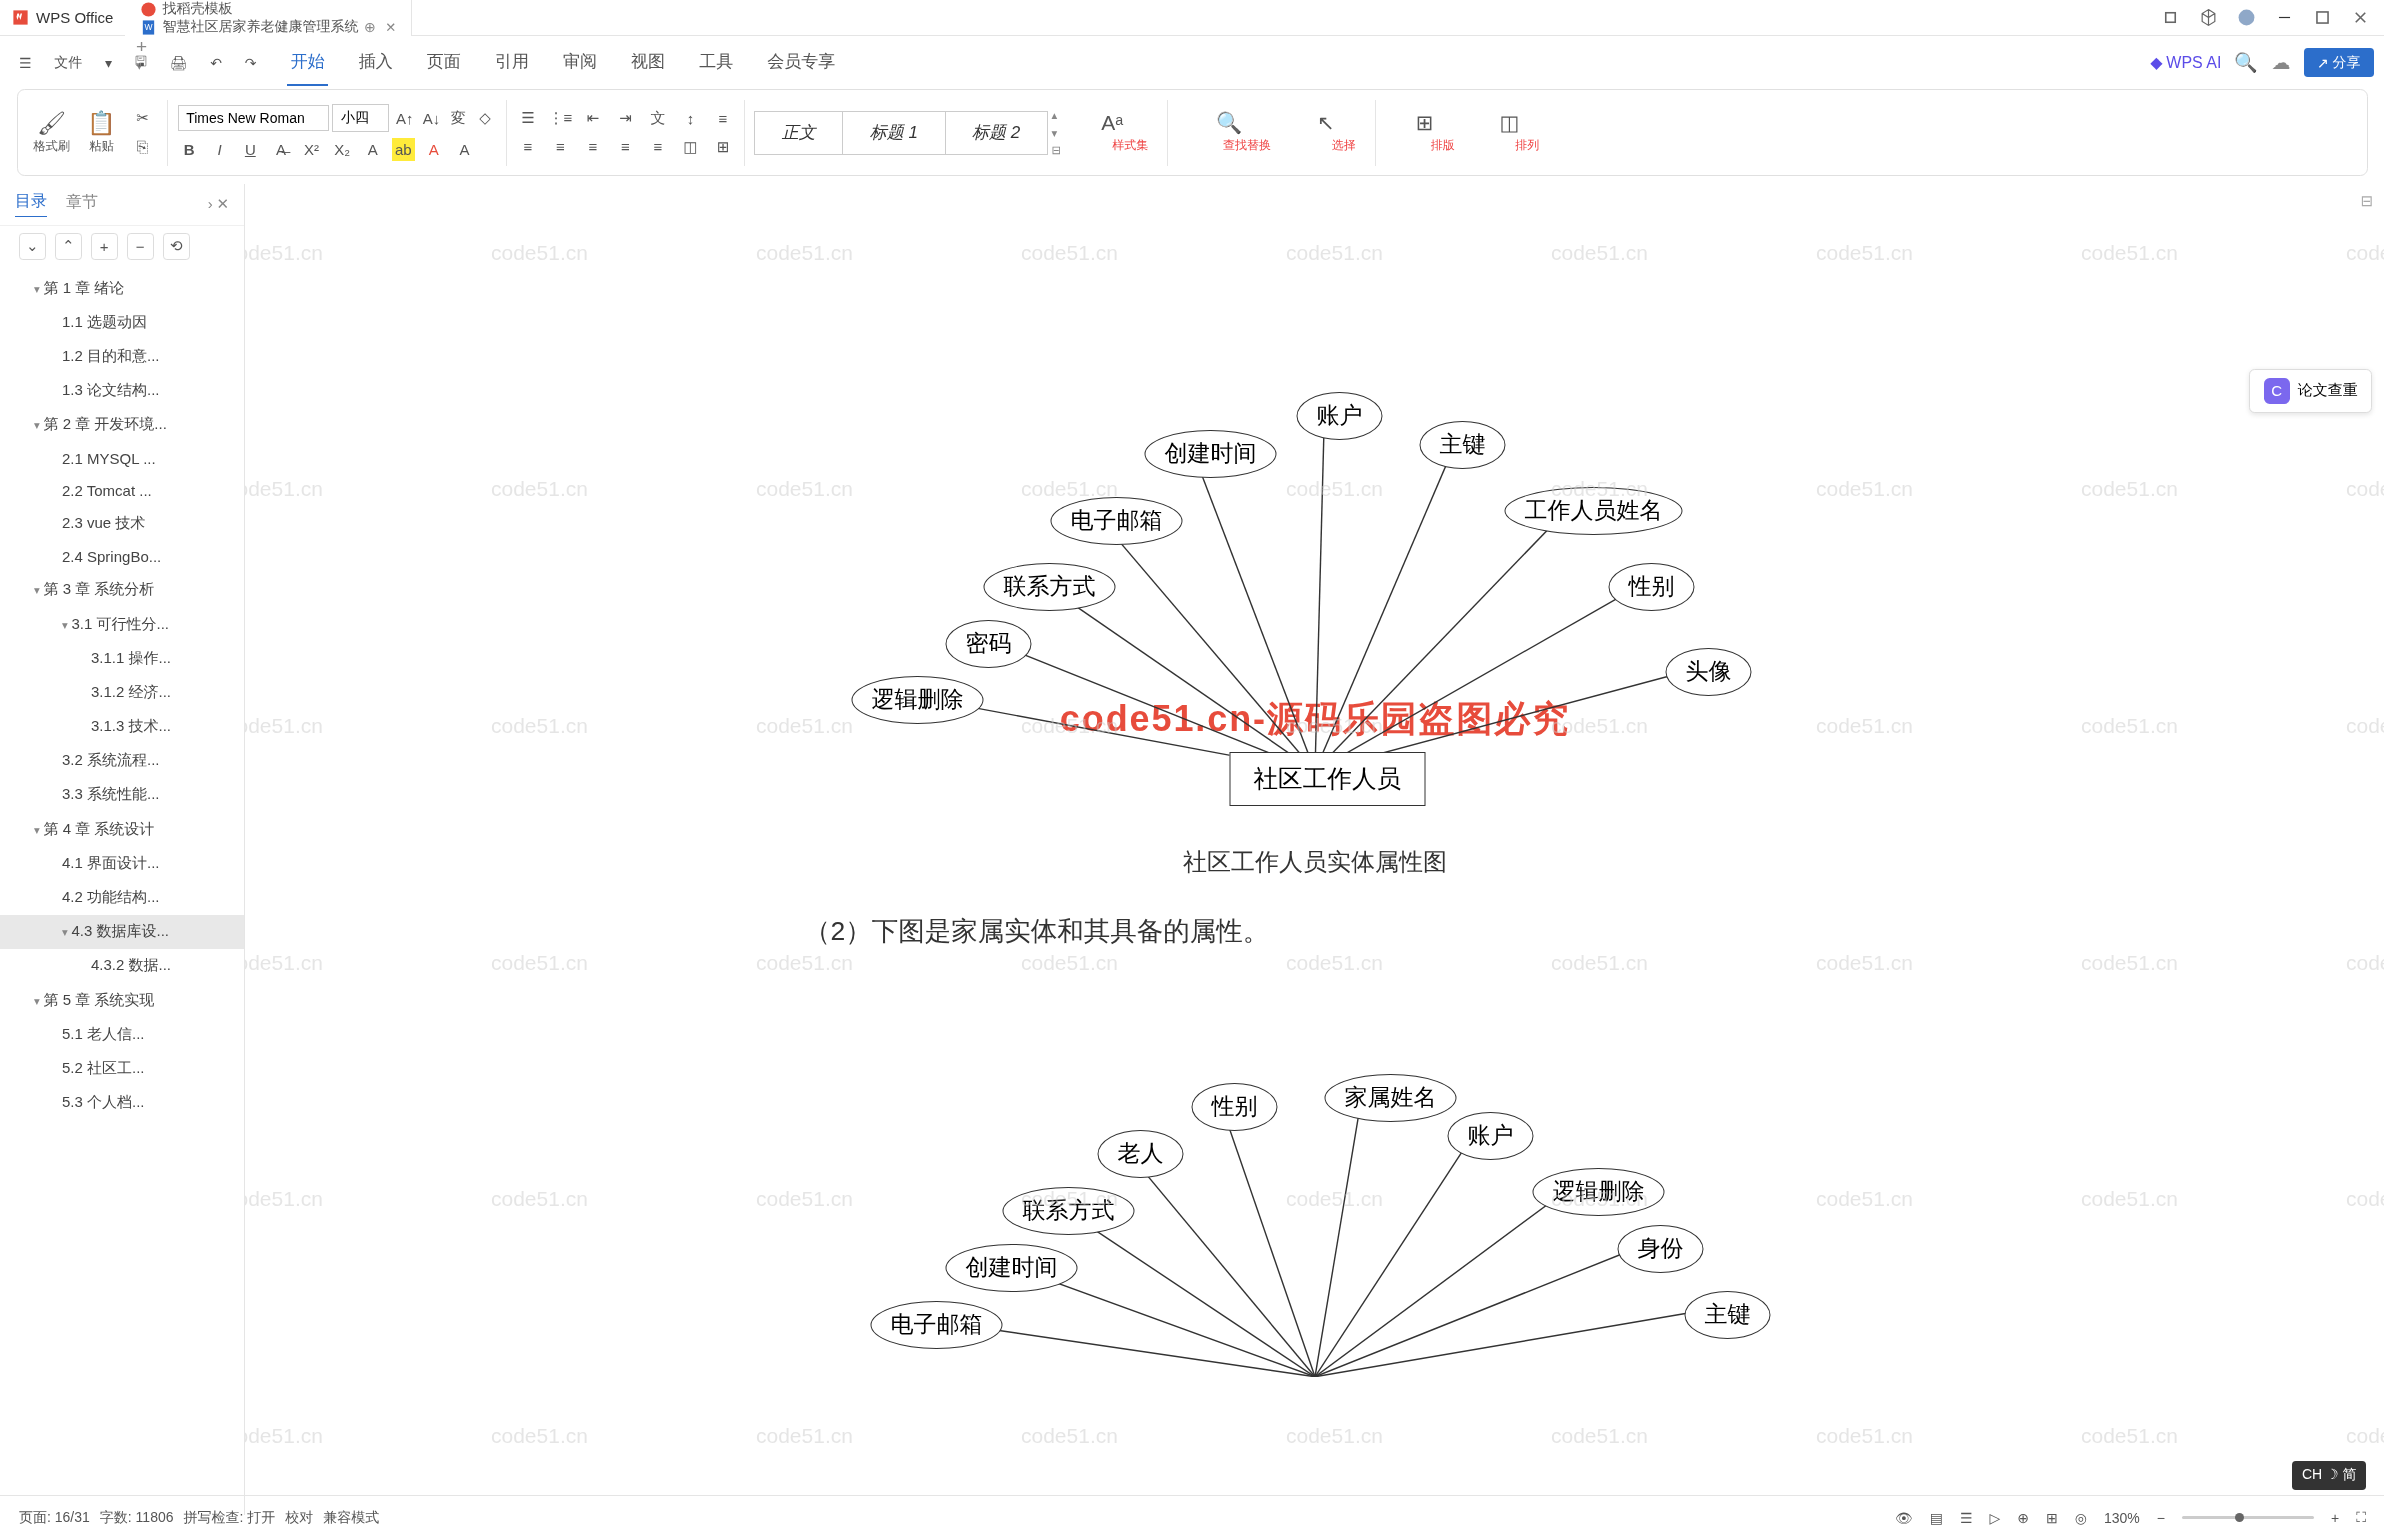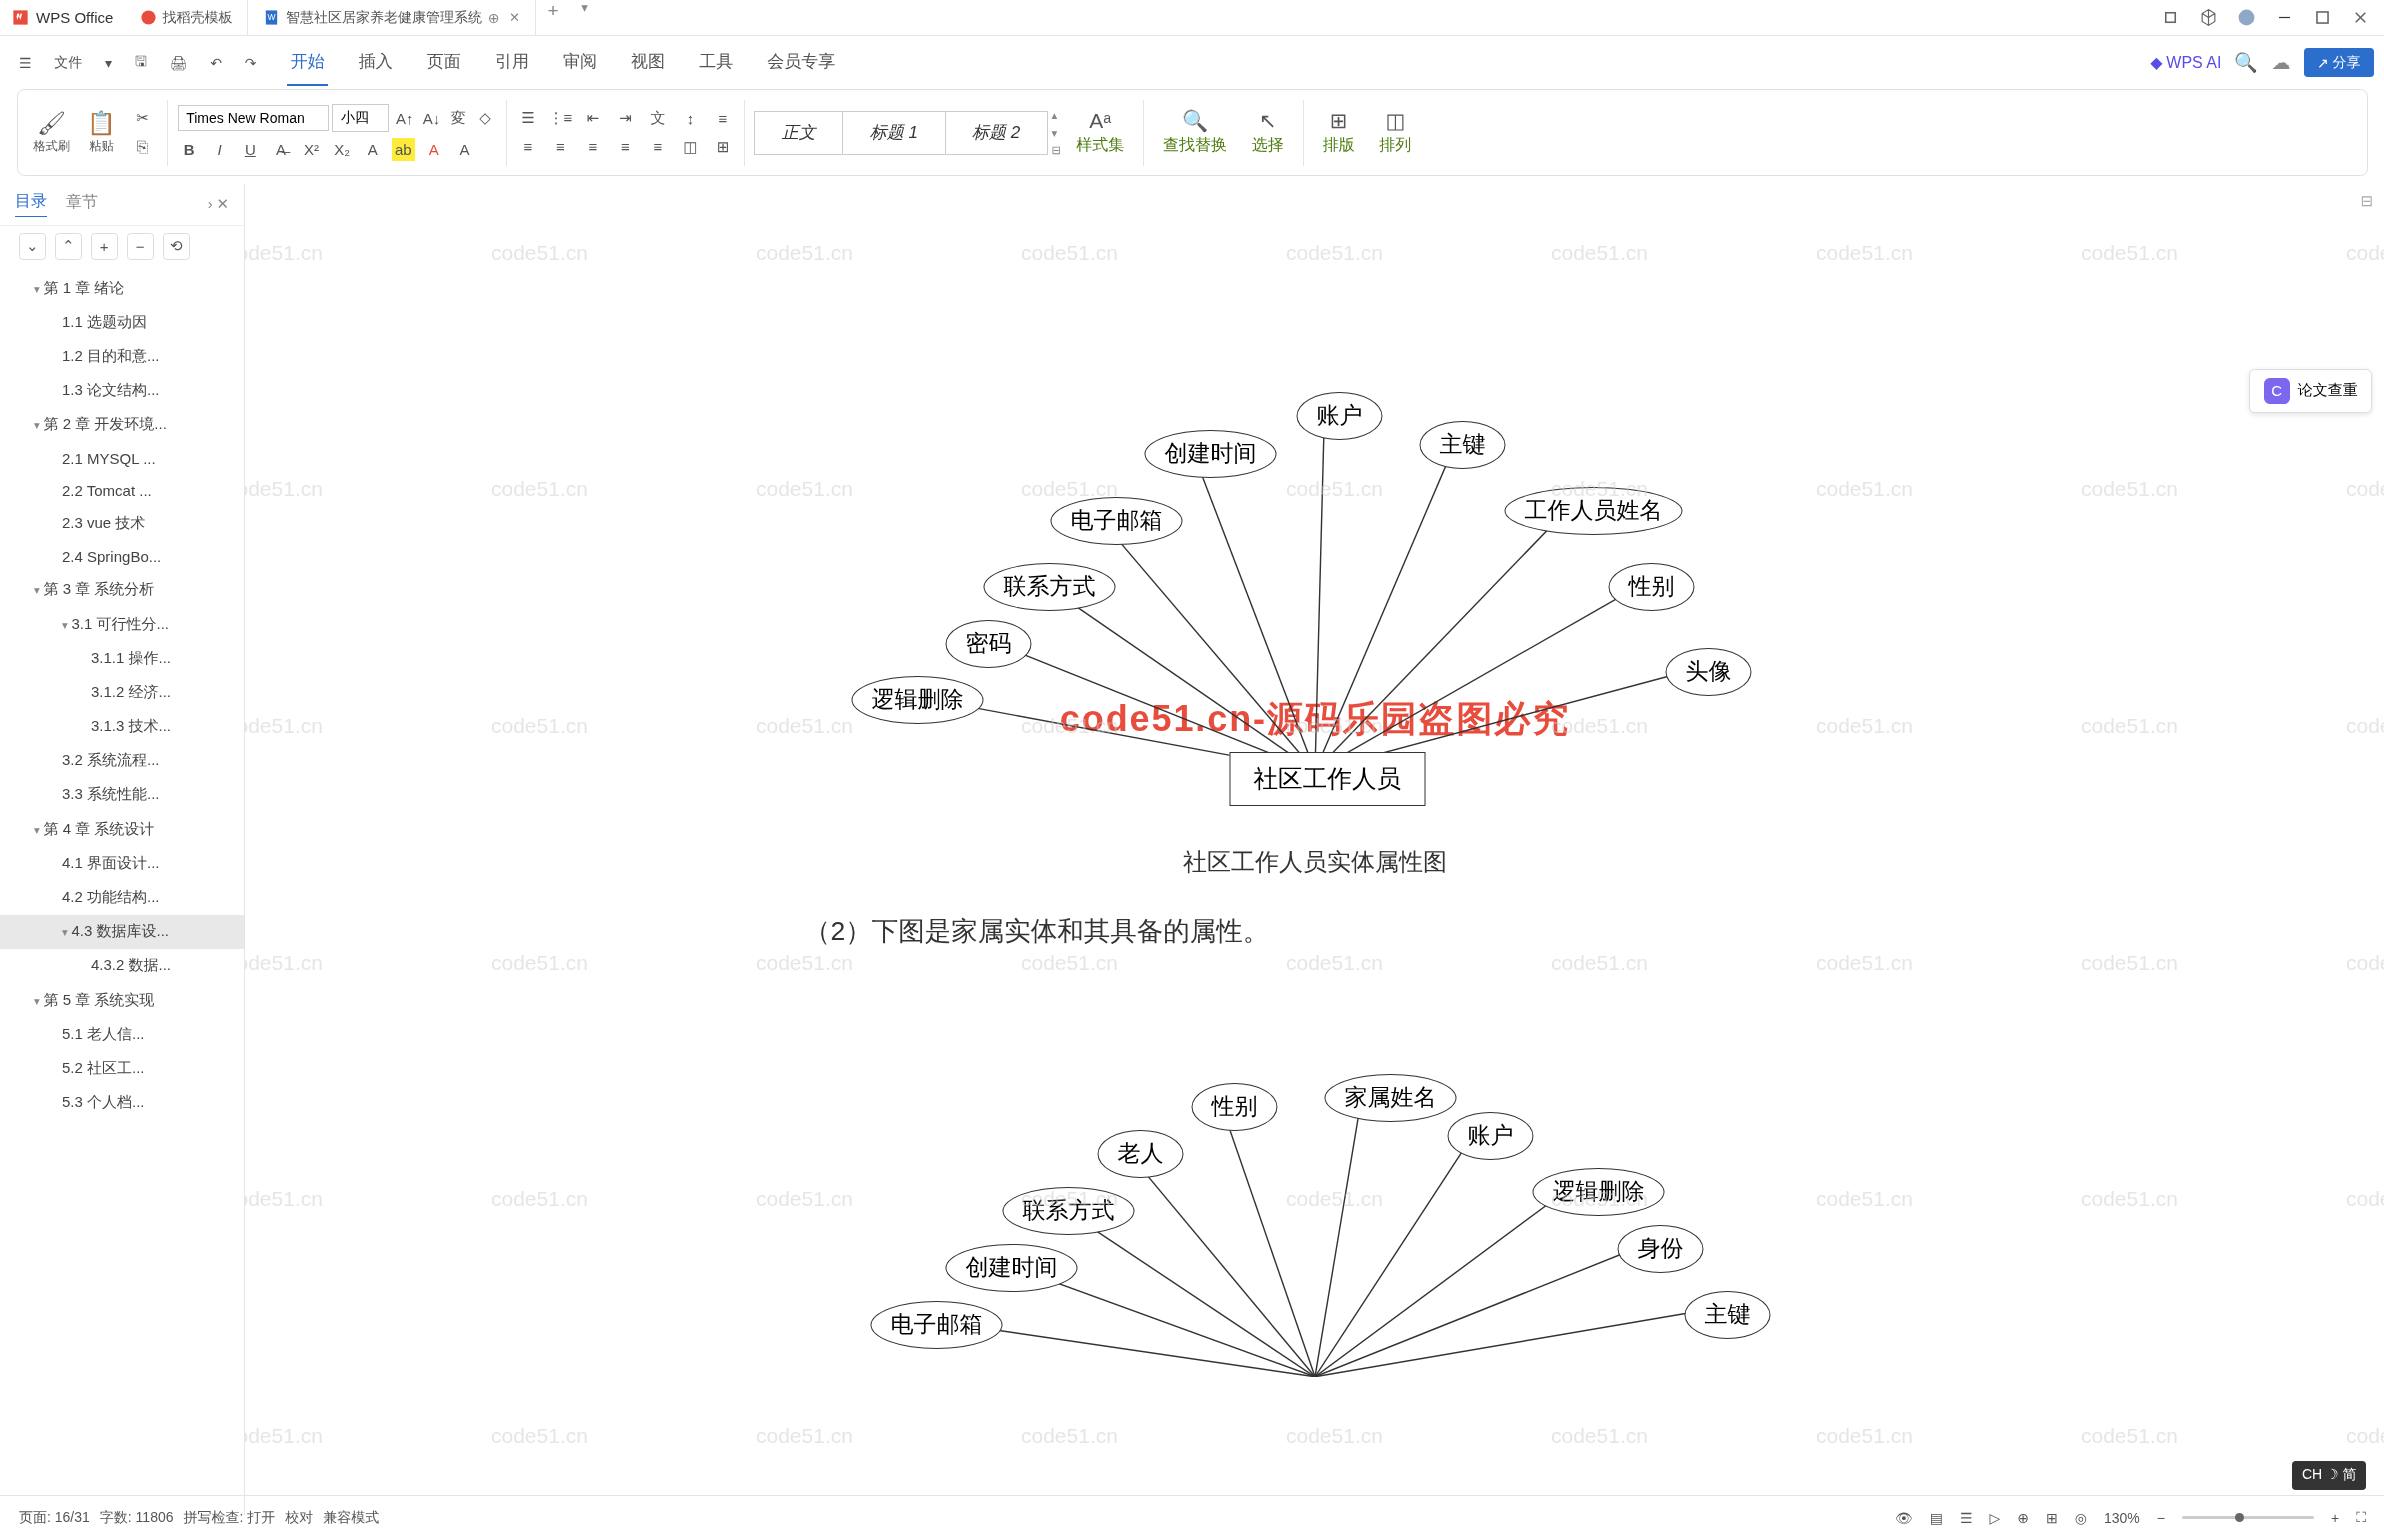--- a/index.html
+++ b/index.html
@@ -1,20 +1,20 @@
 <!DOCTYPE html>
 <html style="font-size:15px"><head>
 <meta charset="utf-8">
 <style>
 *{margin:0;padding:0;box-sizing:border-box;font-family:"Microsoft YaHei",Arial,sans-serif;}
 body{background:#fff;overflow:hidden;width:2385px;height:1539px;position:relative;}
 .titlebar{height:36px;display:flex;align-items:center;background:#fff;border-bottom:0.9px solid #e5e5e5;}
 .app-logo{display:flex;align-items:center;padding:0 11.4px;font-size:15px;color:#333;gap:5.7px;}
 .app-logo svg{width:19px;height:19px;}
-.tabs{display:flex;height:100%;}
+.tabs{display:flex;height:100%;flex-direction:column;}
 .tab{display:flex;align-items:center;padding:0 15px;font-size:14px;color:#555;gap:5.7px;border-right:0.9px solid #e5e5e5;cursor:pointer;position:relative;}
 .tab.active{background:#fff;}
 .tab-icon{width:17px;height:17px;}
 .tab-close{font-size:13.2px;color:#888;margin-left:3.8px;}
 .tab-add{padding:0 11.4px;font-size:19px;color:#888;cursor:pointer;}
 .window-controls{margin-left:auto;display:flex;gap:19px;padding-right:15px;}
 .wc{width:19px;height:19px;cursor:pointer;}
 .menubar{height:53px;display:flex;align-items:center;padding:0 11.4px;gap:3.8px;}
 .mb-left{display:flex;gap:7.6px;align-items:center;}
 .mb-btn{padding:5.7px 7.6px;cursor:pointer;color:#555;font-size:14px;}
@@ -35,21 +35,21 @@
 .size-sel{border:0.9px solid #ccc;padding:3.8px 7.6px;font-size:14px;min-width:57px;}
 .font-bot{display:flex;gap:7.6px;align-items:center;}
 .tb{width:23px;height:23px;display:flex;align-items:center;justify-content:center;cursor:pointer;color:#555;}
 .para-row{display:flex;flex-direction:column;gap:5.7px;}
 .para-top,.para-bot{display:flex;gap:9.5px;}
 .style-box{border:0.9px solid #ccc;padding:9.5px 26.5px;font-size:17px;color:#333;text-align:center;cursor:pointer;font-style:italic;}
 .style-scroller{display:flex;flex-direction:column;gap:3.8px;margin-left:3.8px;}
 .style-scroller span{font-size:11.4px;color:#888;cursor:pointer;}
 .rib-tool{display:flex;flex-direction:column;align-items:center;gap:1.9px;padding:0 9.5px;cursor:pointer;}
 .rib-tool .ti{font-size:21px;color:#555;}
-.rib-tool .tl{font-size:16px;color:#4d7c0f;}
+.rib-tool .tl{font-size:12px;color:#ef4444;margin-left:36px;}
 .main{display:flex;height:calc(100% - 208px);}
 .sidebar{width:245px;border-right:0.9px solid #e5e5e5;display:flex;flex-direction:column;}
 .sb-tabs{display:flex;align-items:center;padding:7.6px 15px;gap:19px;border-bottom:0.9px solid #f0f0f0;}
 .sb-tab{font-size:16px;color:#888;cursor:pointer;padding-bottom:3.8px;}
 .sb-tab.active{color:#2c6ecb;border-bottom:1.9px solid #2c6ecb;}
 .sb-nav{display:flex;gap:3.8px;margin-left:auto;}
 .sb-nav span{cursor:pointer;color:#888;}
 .sb-tools{display:flex;gap:9.5px;padding:7.6px 19px;}
 .sb-tools span{width:26.5px;height:26.5px;border:0.9px solid #ddd;border-radius:3.8px;display:flex;align-items:center;justify-content:center;cursor:pointer;color:#555;}
 .outline{flex:1;overflow:auto;padding:3.8px 0;}

